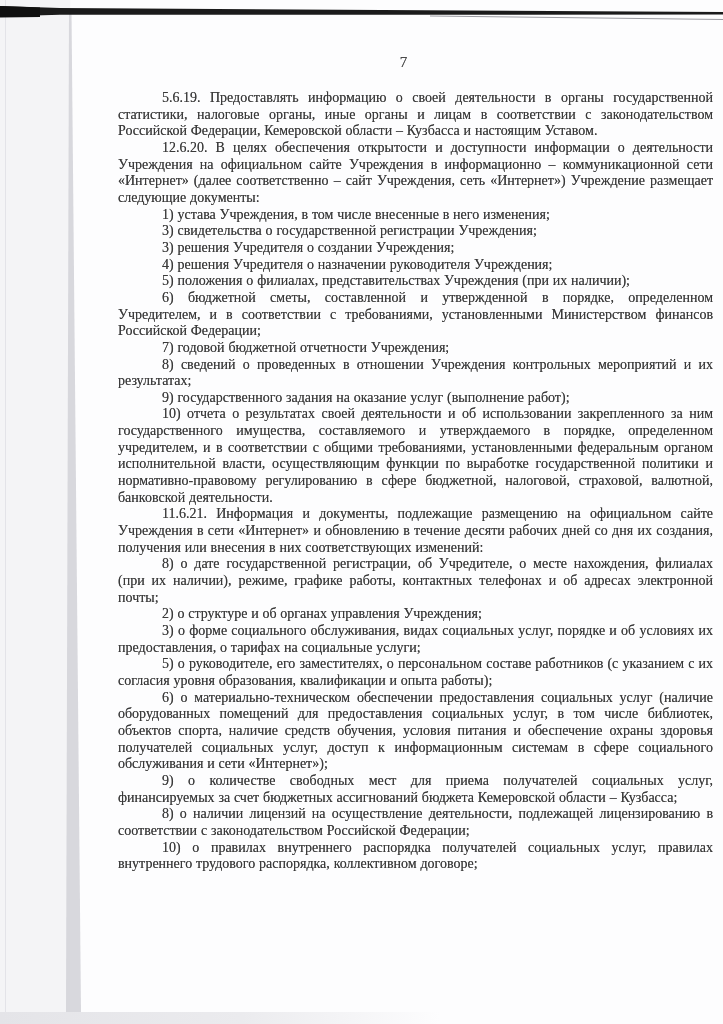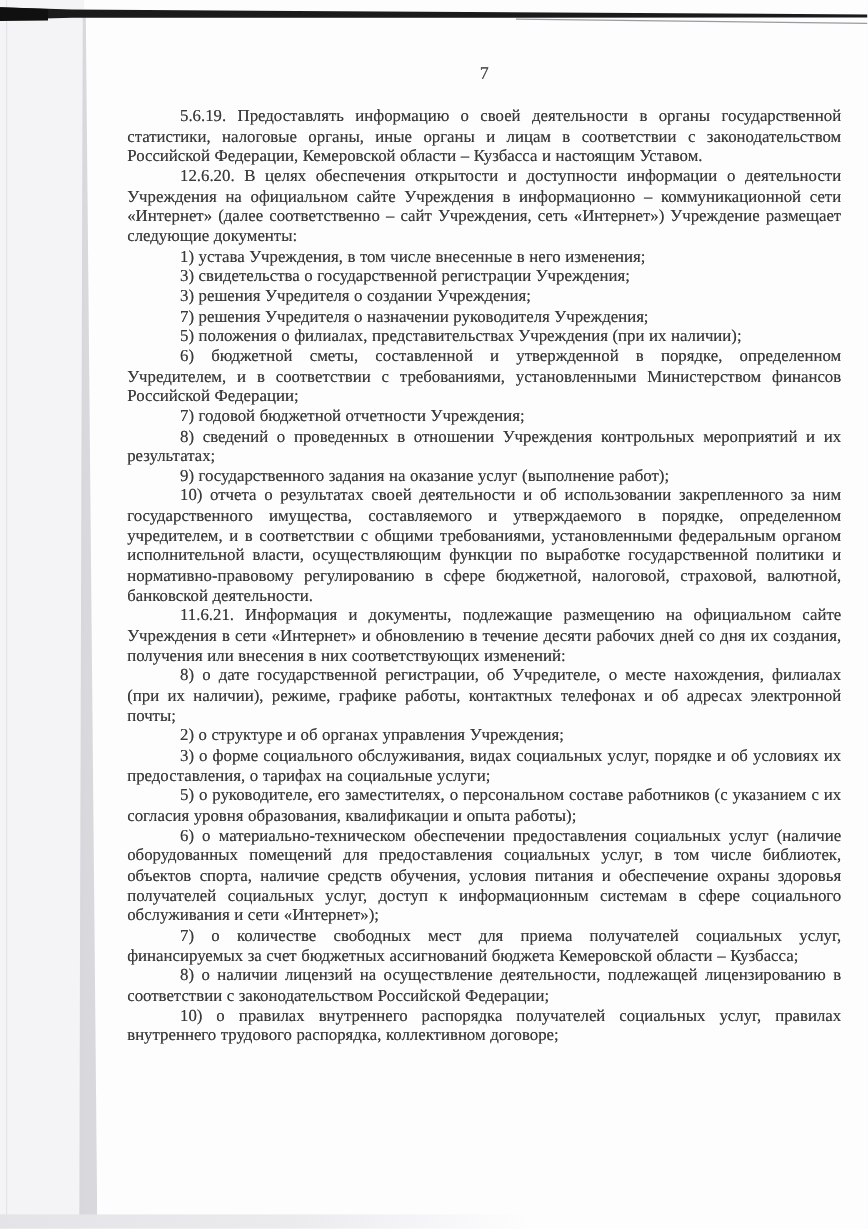--- a/index.html
+++ b/index.html
@@ -33,21 +33,21 @@
     background:linear-gradient(to right, #e4e4e8 0%, #ebebee 55%, rgba(250,250,251,0) 100%);
   }
   .top-scan-svg { position:absolute; left:0; top:0; }
   
   .page-number {
     position:absolute; left:106px; top:54px; width:595px;
     text-align:center; font-size:15px; color:#4a4a4a;
     text-shadow:0 0 0.4px rgba(74,74,74,0.7);
   }
   .doc-text {
-    position:absolute; left:106px; top:90px; width:595px;
+    position:absolute; left:118px; top:90px; width:595px;
     font-size:14px; line-height:16.65px; text-align:justify;
     color:#3a3a3a;
     text-shadow:0 0 0.45px rgba(70,70,70,0.75);
     word-spacing:0.3px;
   }
   .doc-text p { margin:0; text-indent:44px; }
 </style>
 </head>
 <body>
 
@@ -63,29 +63,29 @@
   <line x1="430" y1="16" x2="723" y2="19.5" stroke="#9a9aa0" stroke-width="1"></line>
 </svg>
 
 <div class="page-number">7</div>
 <div class="doc-text">
     <p>5.6.19. Предоставлять информацию о своей деятельности в органы государственной статистики, налоговые органы, иные органы и лицам в соответствии с законодательством Российской Федерации, Кемеровской области – Кузбасса и настоящим Уставом.</p>
     <p>12.6.20. В целях обеспечения открытости и доступности информации о деятельности Учреждения на официальном сайте Учреждения в информационно – коммуникационной сети «Интернет» (далее соответственно – сайт Учреждения, сеть «Интернет») Учреждение размещает следующие документы:</p>
     <p>1) устава Учреждения, в том числе внесенные в него изменения;</p>
     <p>3) свидетельства о государственной регистрации Учреждения;</p>
     <p>3) решения Учредителя о создании Учреждения;</p>
-    <p>7) решения Учредителя о назначении руководителя Учреждения;</p>
+    <p>4) решения Учредителя о назначении руководителя Учреждения;</p>
     <p>5) положения о филиалах, представительствах Учреждения (при их наличии);</p>
     <p>6) бюджетной сметы, составленной и утвержденной в порядке, определенном Учредителем, и в соответствии с требованиями, установленными Министерством финансов Российской Федерации;</p>
     <p>7) годовой бюджетной отчетности Учреждения;</p>
     <p>8) сведений о проведенных в отношении Учреждения контрольных мероприятий и их результатах;</p>
     <p>9) государственного задания на оказание услуг (выполнение работ);</p>
     <p>10) отчета о результатах своей деятельности и об использовании закрепленного за ним государственного имущества, составляемого и утверждаемого в порядке, определенном учредителем, и в соответствии с общими требованиями, установленными федеральным органом исполнительной власти, осуществляющим функции по выработке государственной политики и нормативно-правовому регулированию в сфере бюджетной, налоговой, страховой, валютной, банковской деятельности.</p>
     <p>11.6.21. Информация и документы, подлежащие размещению на официальном сайте Учреждения в сети «Интернет» и обновлению в течение десяти рабочих дней со дня их создания, получения или внесения в них соответствующих изменений:</p>
     <p>8) о дате государственной регистрации, об Учредителе, о месте нахождения, филиалах (при их наличии), режиме, графике работы, контактных телефонах и об адресах электронной почты;</p>
     <p>2) о структуре и об органах управления Учреждения;</p>
     <p>3) о форме социального обслуживания, видах социальных услуг, порядке и об условиях их предоставления, о тарифах на социальные услуги;</p>
     <p>5) о руководителе, его заместителях, о персональном составе работников (с указанием с их согласия уровня образования, квалификации и опыта работы);</p>
     <p>6) о материально-техническом обеспечении предоставления социальных услуг (наличие оборудованных помещений для предоставления социальных услуг, в том числе библиотек, объектов спорта, наличие средств обучения, условия питания и обеспечение охраны здоровья получателей социальных услуг, доступ к информационным системам в сфере социального обслуживания и сети «Интернет»);</p>
-    <p>7) о количестве свободных мест для приема получателей социальных услуг, финансируемых за счет бюджетных ассигнований бюджета Кемеровской области – Кузбасса;</p>
+    <p>9) о количестве свободных мест для приема получателей социальных услуг, финансируемых за счет бюджетных ассигнований бюджета Кемеровской области – Кузбасса;</p>
     <p>8) о наличии лицензий на осуществление деятельности, подлежащей лицензированию в соответствии с законодательством Российской Федерации;</p>
     <p>10) о правилах внутреннего распорядка получателей социальных услуг, правилах внутреннего трудового распорядка, коллективном договоре;</p>
   </div>
 
 </body></html>

